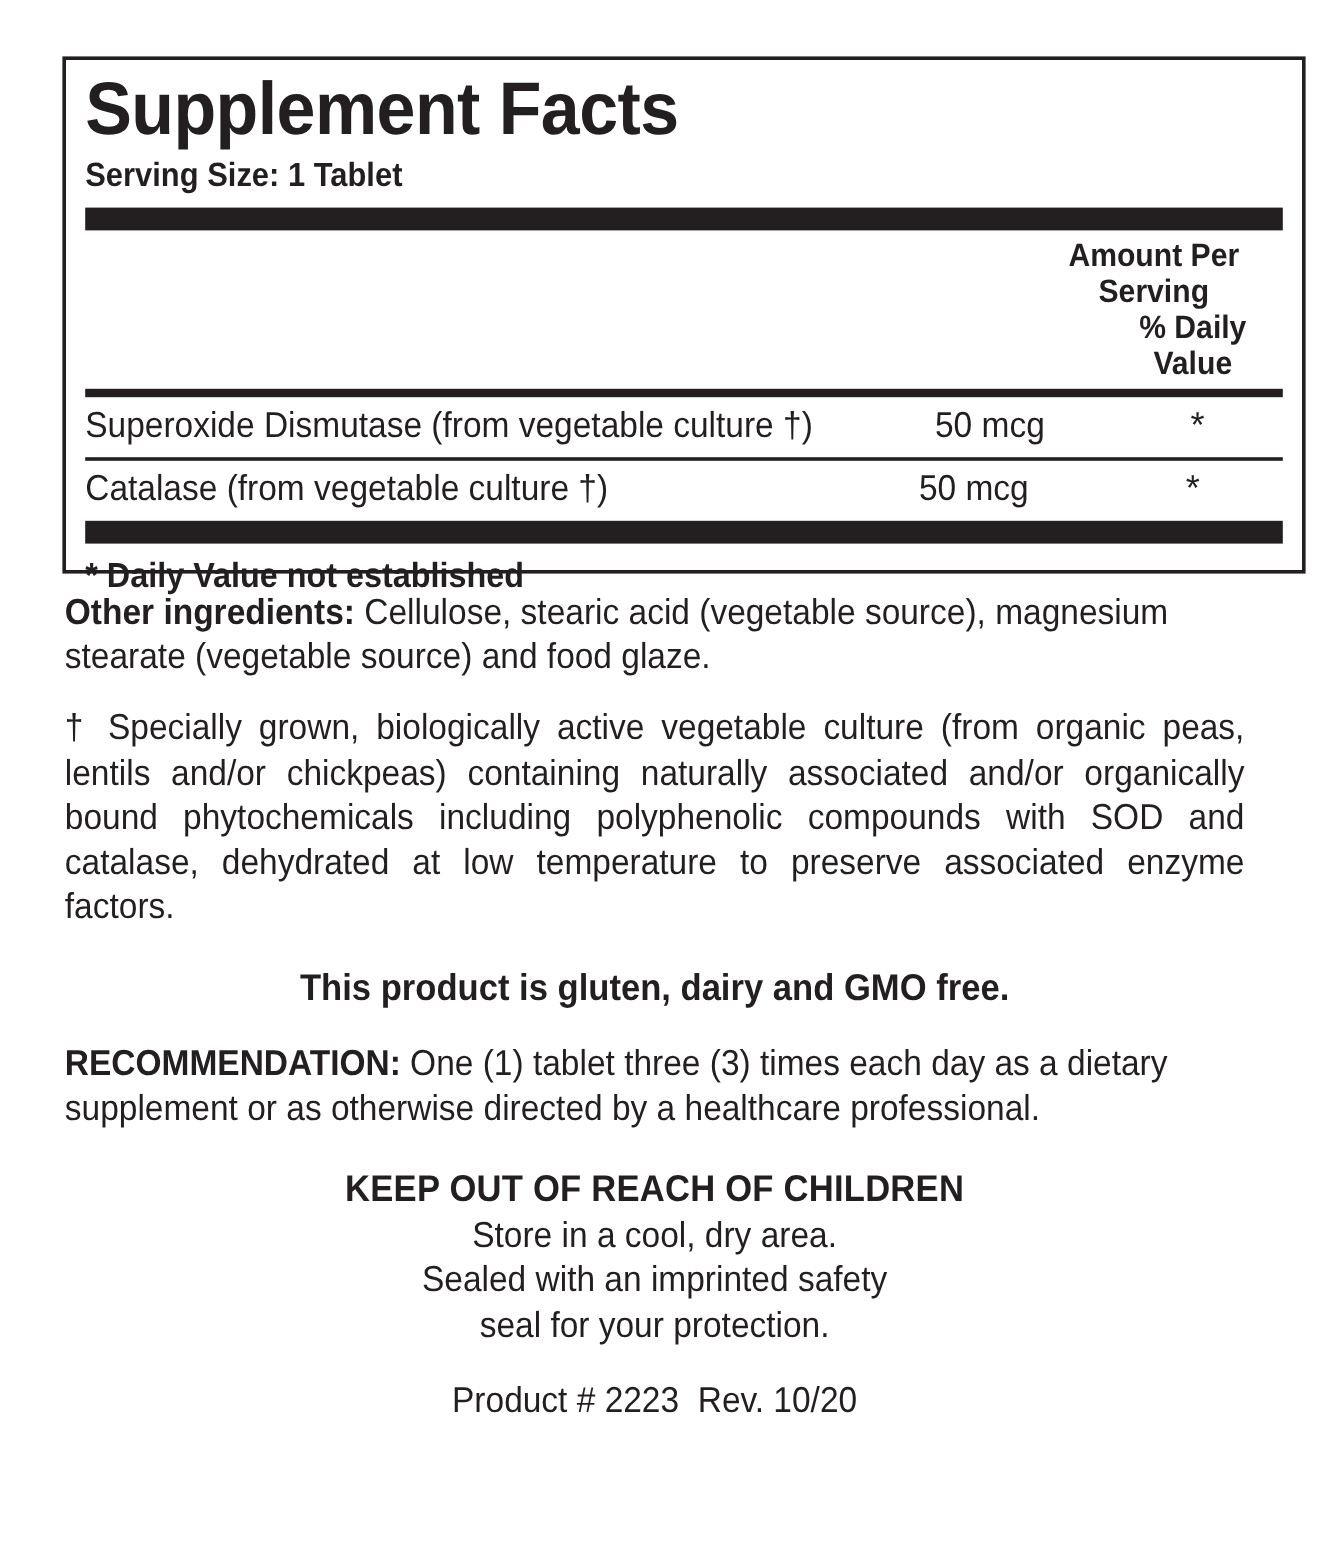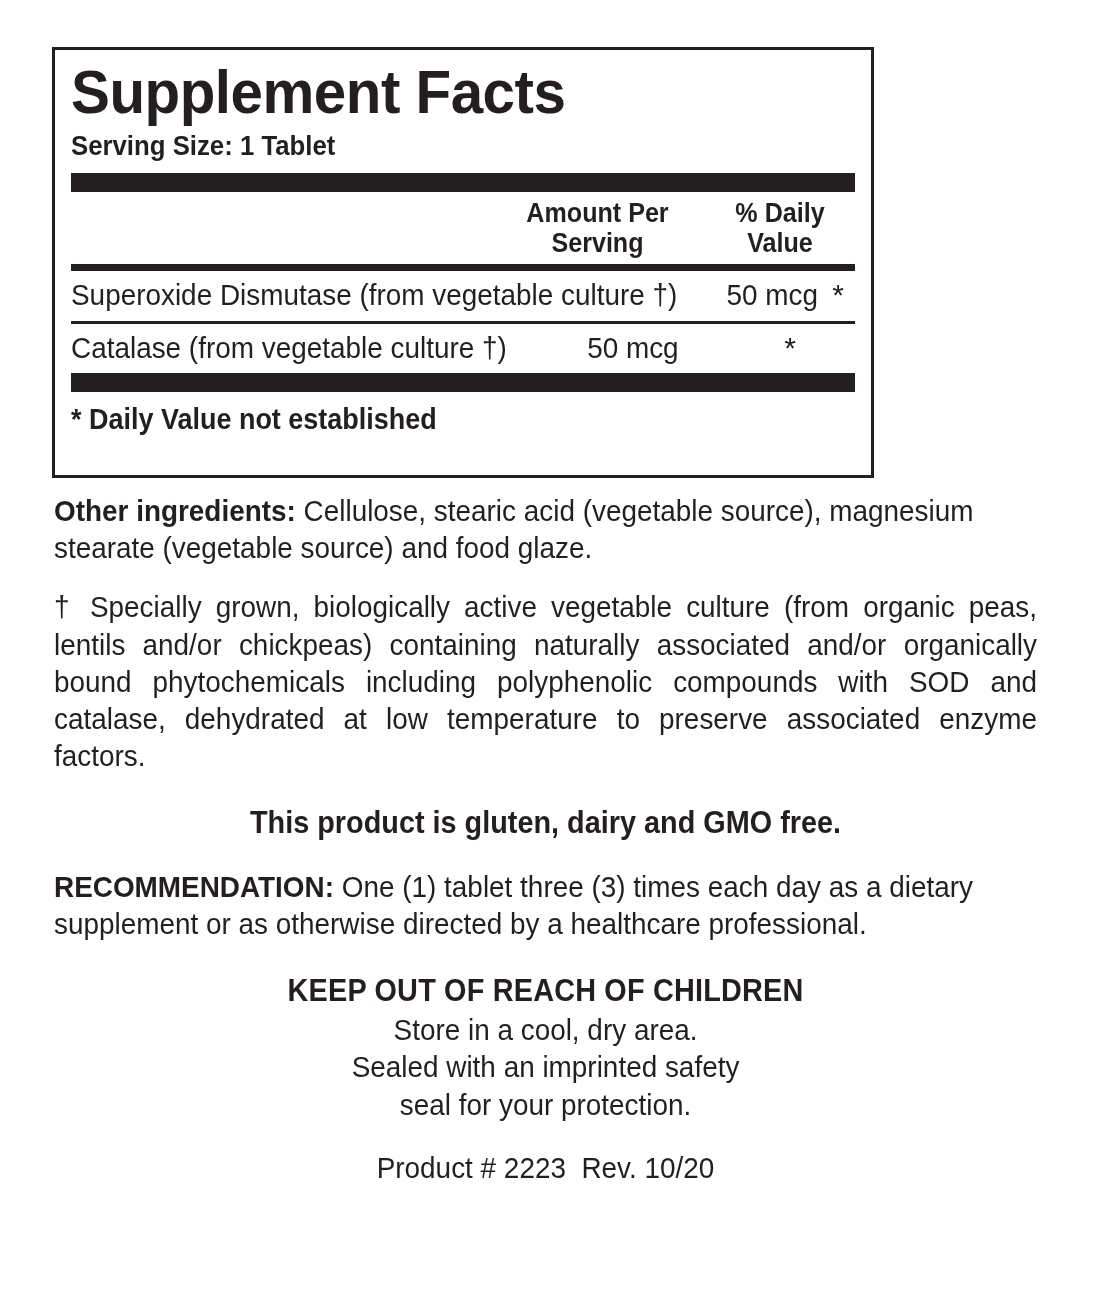--- a/index.html
+++ b/index.html
@@ -19,21 +19,21 @@
     width: 1116px;
     height: 1295px;
     overflow: hidden;
   }
 
   
   .sf-box {
     position: absolute;
     left: 52px;
     top: 47px;
-    width: 822px;
+    width: 1036px;
     height: 431px;
     border: 3px solid #231f20;
     box-sizing: border-box;
     background: #ffffff;
   }
   .sf-inner {
     padding: 0 16px;
     height: 100%;
     box-sizing: border-box;
   }
@@ -75,20 +75,21 @@
   .rule-bottom-thick {
     height: 19px;
     background: #231f20;
   }
 
   
   .sf-head {
     display: flex;
     align-items: flex-end;
     padding: 6px 0 6px 0;
+    flex-direction: column;
   }
   .sf-head .col-name { flex: 1 1 auto; }
   .sf-head .col-amount {
     width: 215px;
     text-align: center;
     font-weight: bold;
     font-size: 27px;
     line-height: 1.12;
     transform: scaleX(0.93);
   }

